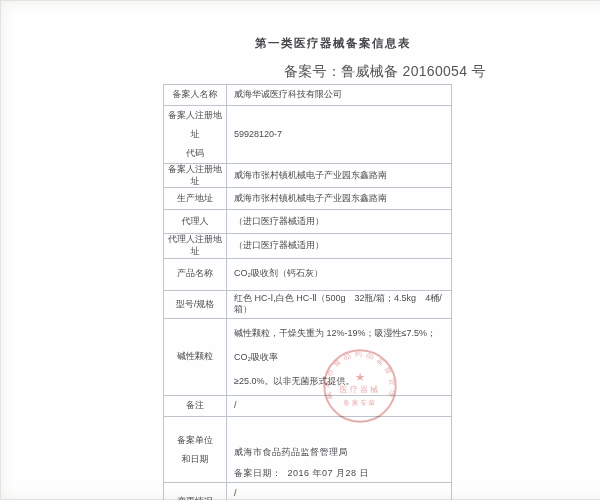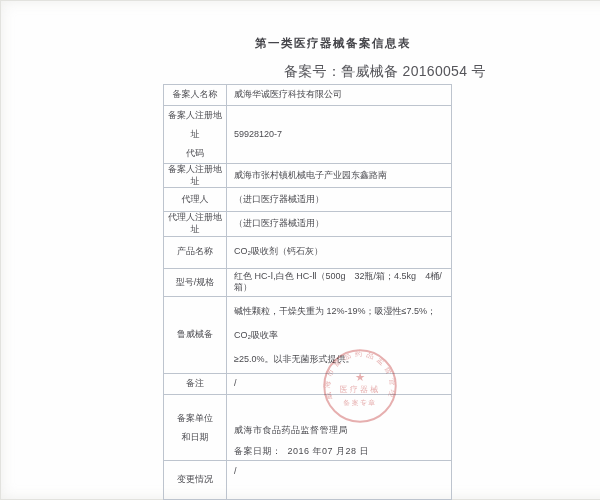--- a/index.html
+++ b/index.html
@@ -86,38 +86,42 @@
       <td class="lbl">
         <span class="lbl-line">备案人注册地址</span>
         <span class="lbl-line">代码</span>
       </td>
       <td class="val">59928120-7</td>
     </tr>
     <tr class="r3">
       <td class="lbl">备案人注册地址</td>
       <td class="val">威海市张村镇机械电子产业园东鑫路南</td>
     </tr>
+    <tr class="r4">
+      <td class="lbl">生产地址</td>
+      <td class="val">威海市张村镇机械电子产业园东鑫路南</td>
+    </tr>
     <tr class="r5">
       <td class="lbl">代理人</td>
       <td class="val">（进口医疗器械适用）</td>
     </tr>
     <tr class="r6">
       <td class="lbl">代理人注册地址</td>
       <td class="val">（进口医疗器械适用）</td>
     </tr>
     <tr class="r7">
       <td class="lbl">产品名称</td>
       <td class="val">CO₂吸收剂（钙石灰）</td>
     </tr>
     <tr class="r8">
       <td class="lbl">型号/规格</td>
       <td class="val">红色 HC-Ⅰ,白色 HC-Ⅱ（500g　32瓶/箱；4.5kg　4桶/箱）</td>
     </tr>
     <tr class="r9">
-      <td class="lbl">鲁威械备</td>
+      <td class="lbl">碱性颗粒</td>
       <td class="val">
         <span class="vline">碱性颗粒，干燥失重为 12%-19%；吸湿性≤7.5%；CO₂吸收率</span>
         <span class="vline">≥25.0%。以非无菌形式提供。</span>
       </td>
     </tr>
     <tr class="r11">
       <td class="lbl">备注</td>
       <td class="val">/</td>
     </tr>
     <tr class="r12">

